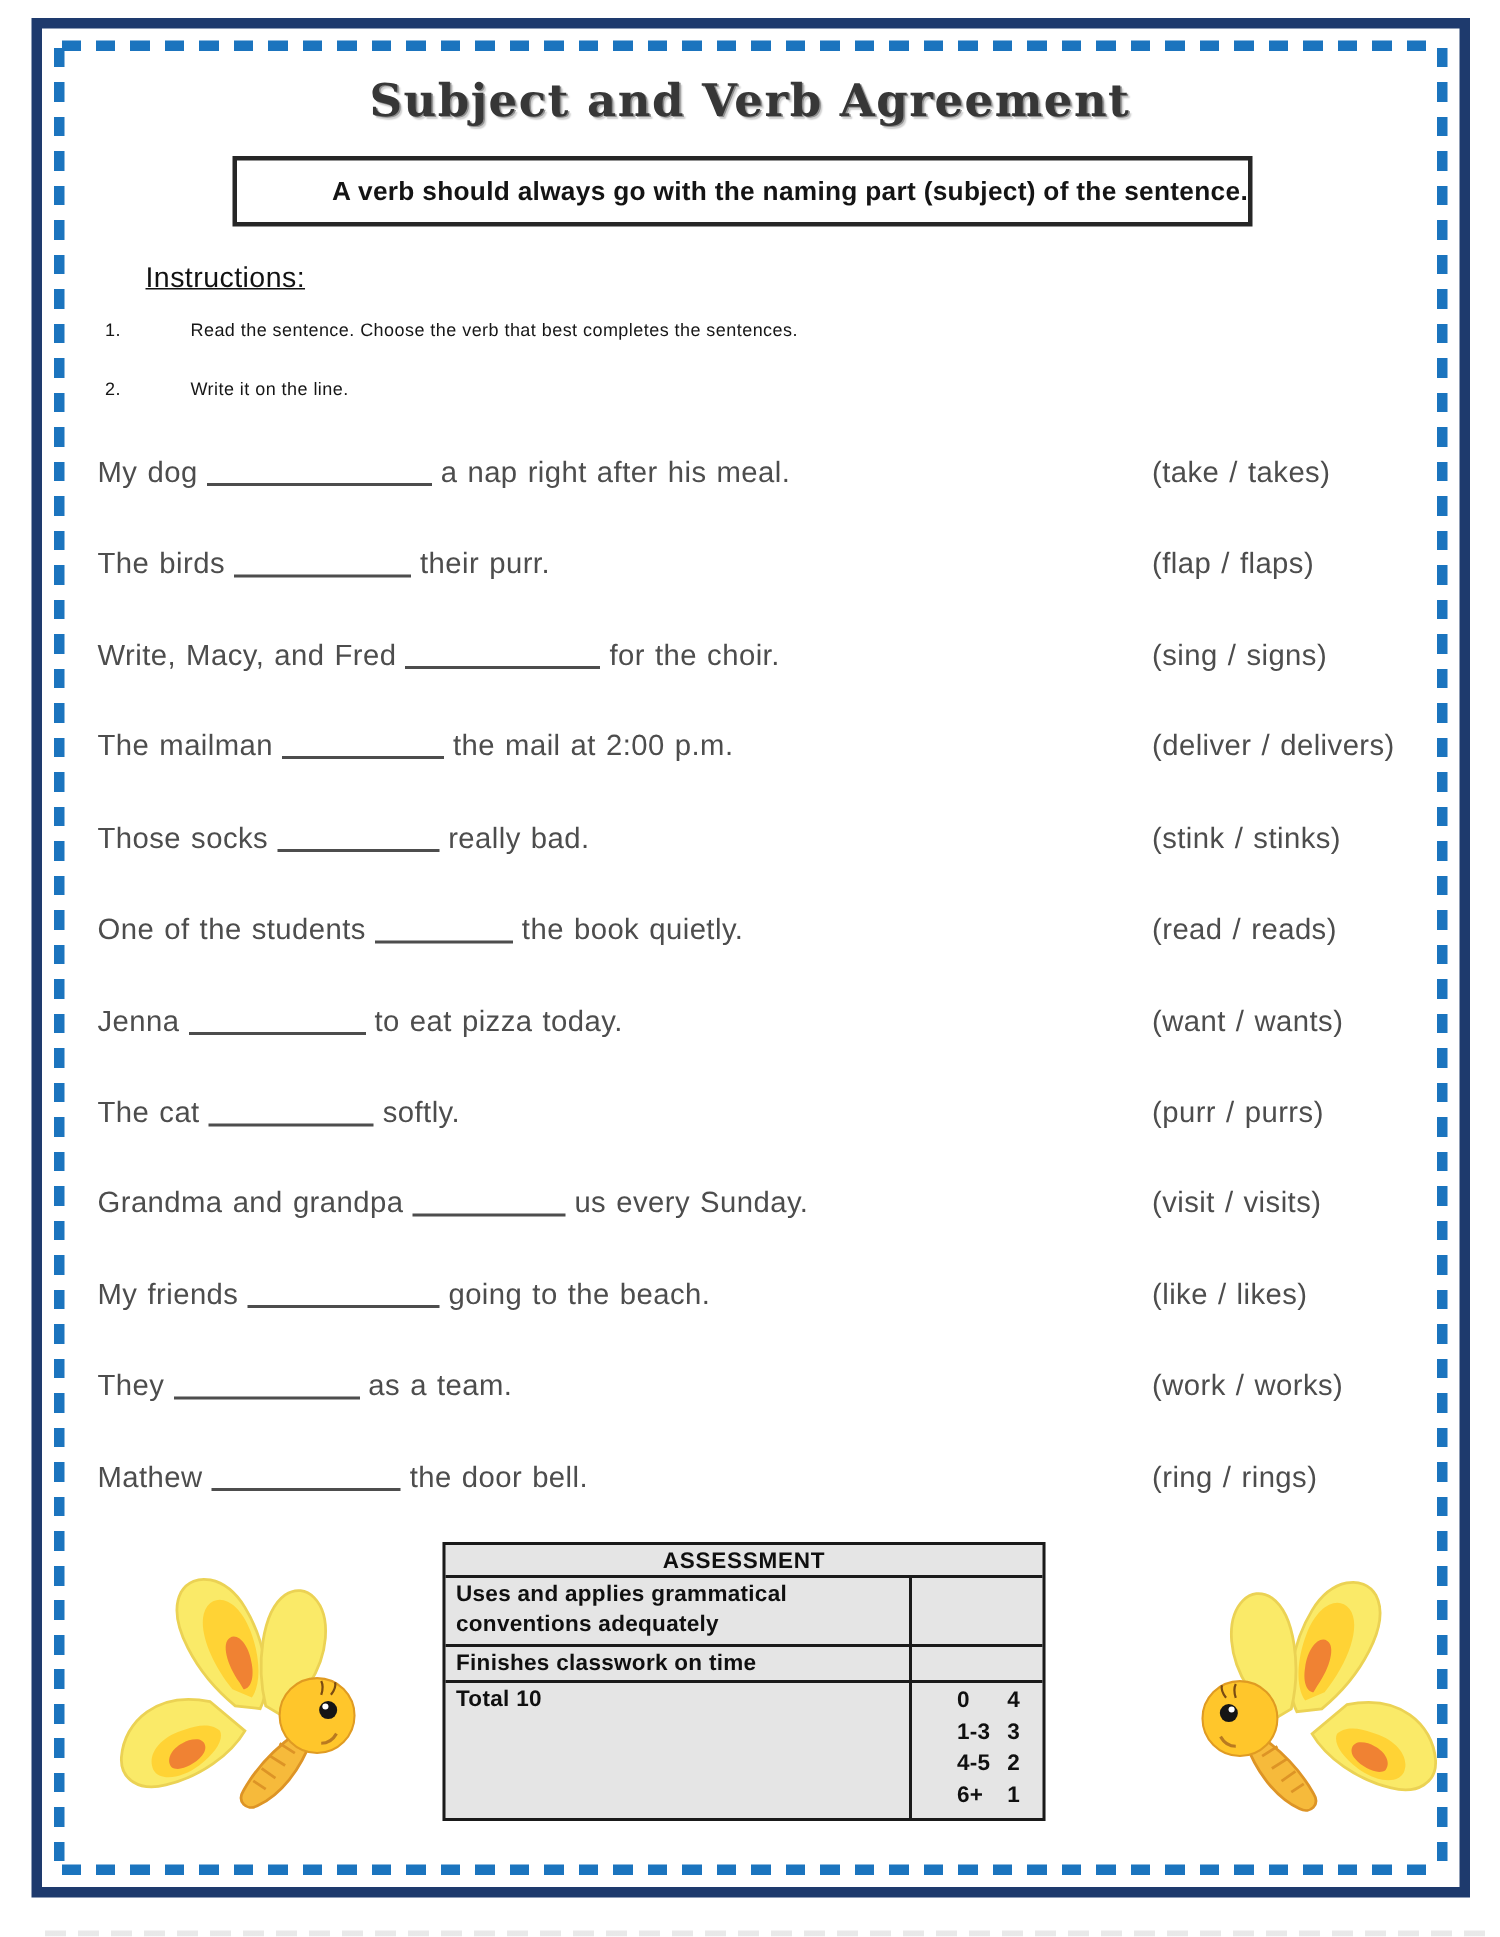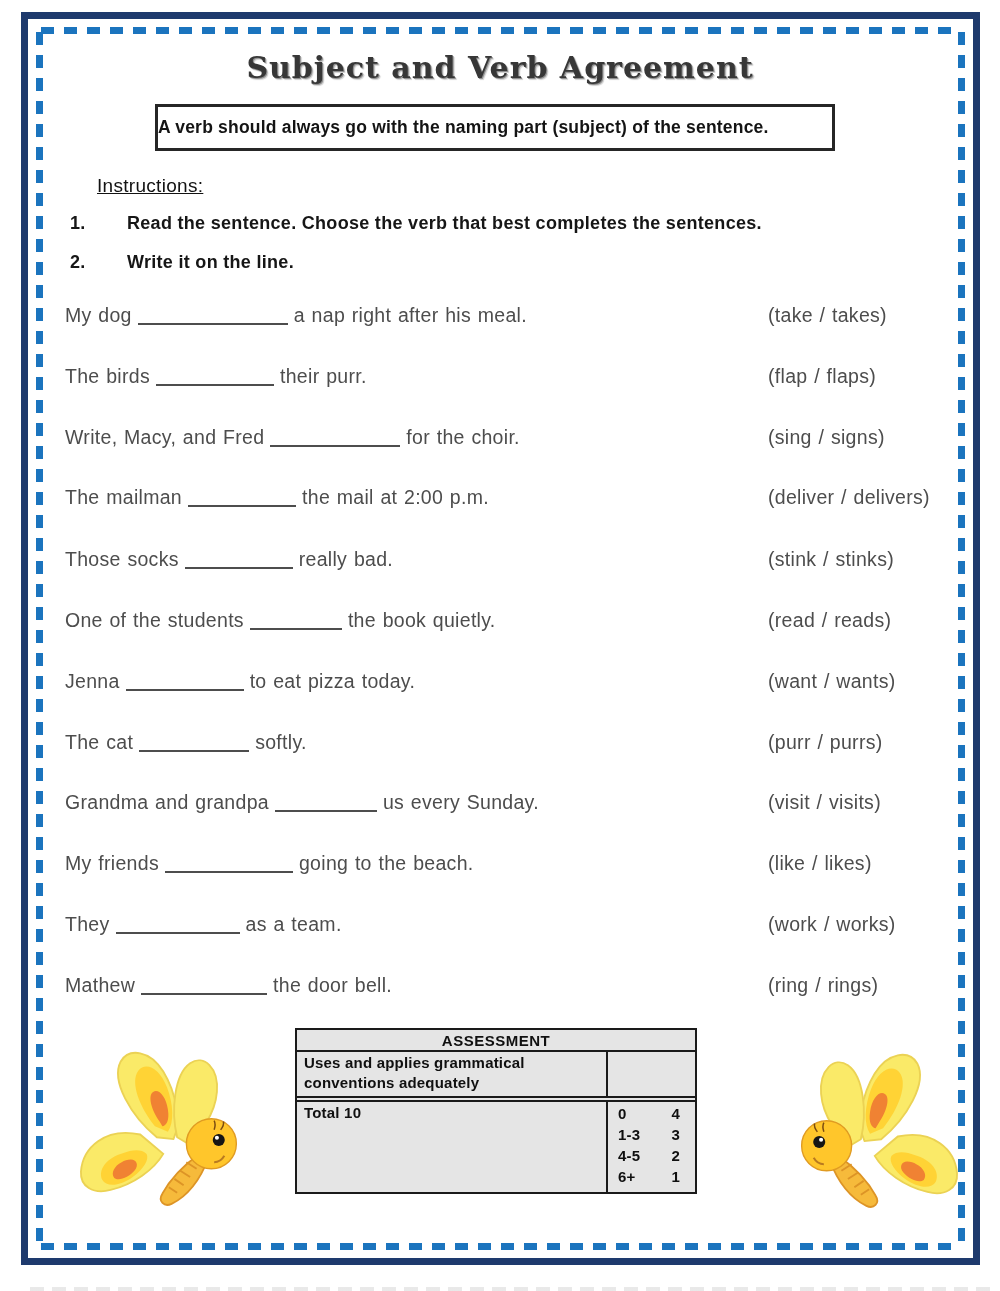--- a/index.html
+++ b/index.html
@@ -26,30 +26,30 @@
   
   .title {
     position:absolute; left:0; top:50px; width:100%; text-align:center;
     font-family:"DejaVu Serif", serif; font-weight:bold; font-size:30px;
     color:#373737; letter-spacing:1px;
     text-shadow:1px 1px 0 #8f8f8f, 2px 2px 1px #cfcfcf;
   }
   .rule-box {
     position:absolute; left:155px; top:104px; width:680px; height:47px;
     border:3px solid #262626; background:#fff;
-    display:flex; align-items:center; justify-content:flex-start;
+    display:flex; align-items:center; justify-content:flex-end;
     font-weight:bold; font-size:17.5px; color:#141414; letter-spacing:0.2px;
   }
   .instr-head {
     position:absolute; left:97px; top:175px;
     font-weight:normal; font-size:19px; color:#121212;
     text-decoration:underline; letter-spacing:0.3px;
   }
   .instr-item { position:absolute; left:70px; width:860px;
-    font-weight:bold; font-size:18px; color:#161616; letter-spacing:0.3px; }
+    font-weight:normal; font-size:12px; color:#161616; letter-spacing:0.3px; }
   .instr-item .num { display:inline-block; width:57px; }
   .i1 { top:213px; } .i2 { top:252px; }
 
   
   .row {
     position:absolute; left:65px; width:880px; height:26px;
     font-size:19.5px; color:#4D4D4D; letter-spacing:0.3px; word-spacing:1px;
     white-space:nowrap;
   }
   .blank {
@@ -68,21 +68,21 @@
   
   .assess {
     position:absolute; left:295px; top:1028px; width:402px;
     border:2px solid #1a1a1a; background:#e5e5e5;
     font-weight:bold; color:#101010; font-size:15px; letter-spacing:0.2px;
   }
   .assess-header {
     height:22px; line-height:21px; text-align:center;
     border-bottom:2px solid #1a1a1a; letter-spacing:0.5px;
   }
-  .a-row { display:grid; grid-template-columns:311px 1fr; border-bottom:2px solid #1a1a1a; }
+  .a-row { display:grid; grid-template-columns:311px 1fr; border-bottom:2px solid #1a1a1a;gap:20px; }
   .a-row:last-child { border-bottom:none; }
   .a-cell { padding:1px 7px; border-right:2px solid #1a1a1a; line-height:20px; }
   .a-score { padding:1px 6px; }
   .a-crit1 .a-cell { min-height:44px; }
   .a-crit2 .a-cell, .a-crit3 .a-cell { min-height:22px; }
   .a-total { min-height:90px; }
   .a-total .a-cell { min-height:90px; }
   .score-line { display:flex; justify-content:space-between; padding:0 9px 0 4px; line-height:21px; }
 
   
@@ -167,20 +167,21 @@
   <span class="opts">(ring / rings)</span>
 </div>
 
 <div class="assess">
   <div class="assess-header">ASSESSMENT</div>
   <div class="a-row a-crit1">
     <div class="a-cell">Uses and applies grammatical conventions adequately</div>
     <div class="a-score"></div>
   </div>
   <div class="a-row a-crit2">
+    <div class="a-cell">Finishes classwork on time</div>
     <div class="a-score"></div>
   </div>
   <div class="a-row a-total">
     <div class="a-cell">Total 10</div>
     <div class="a-score">
       <div class="score-line">
         <span>0</span>
         <span>4</span>
       </div>
       <div class="score-line">

